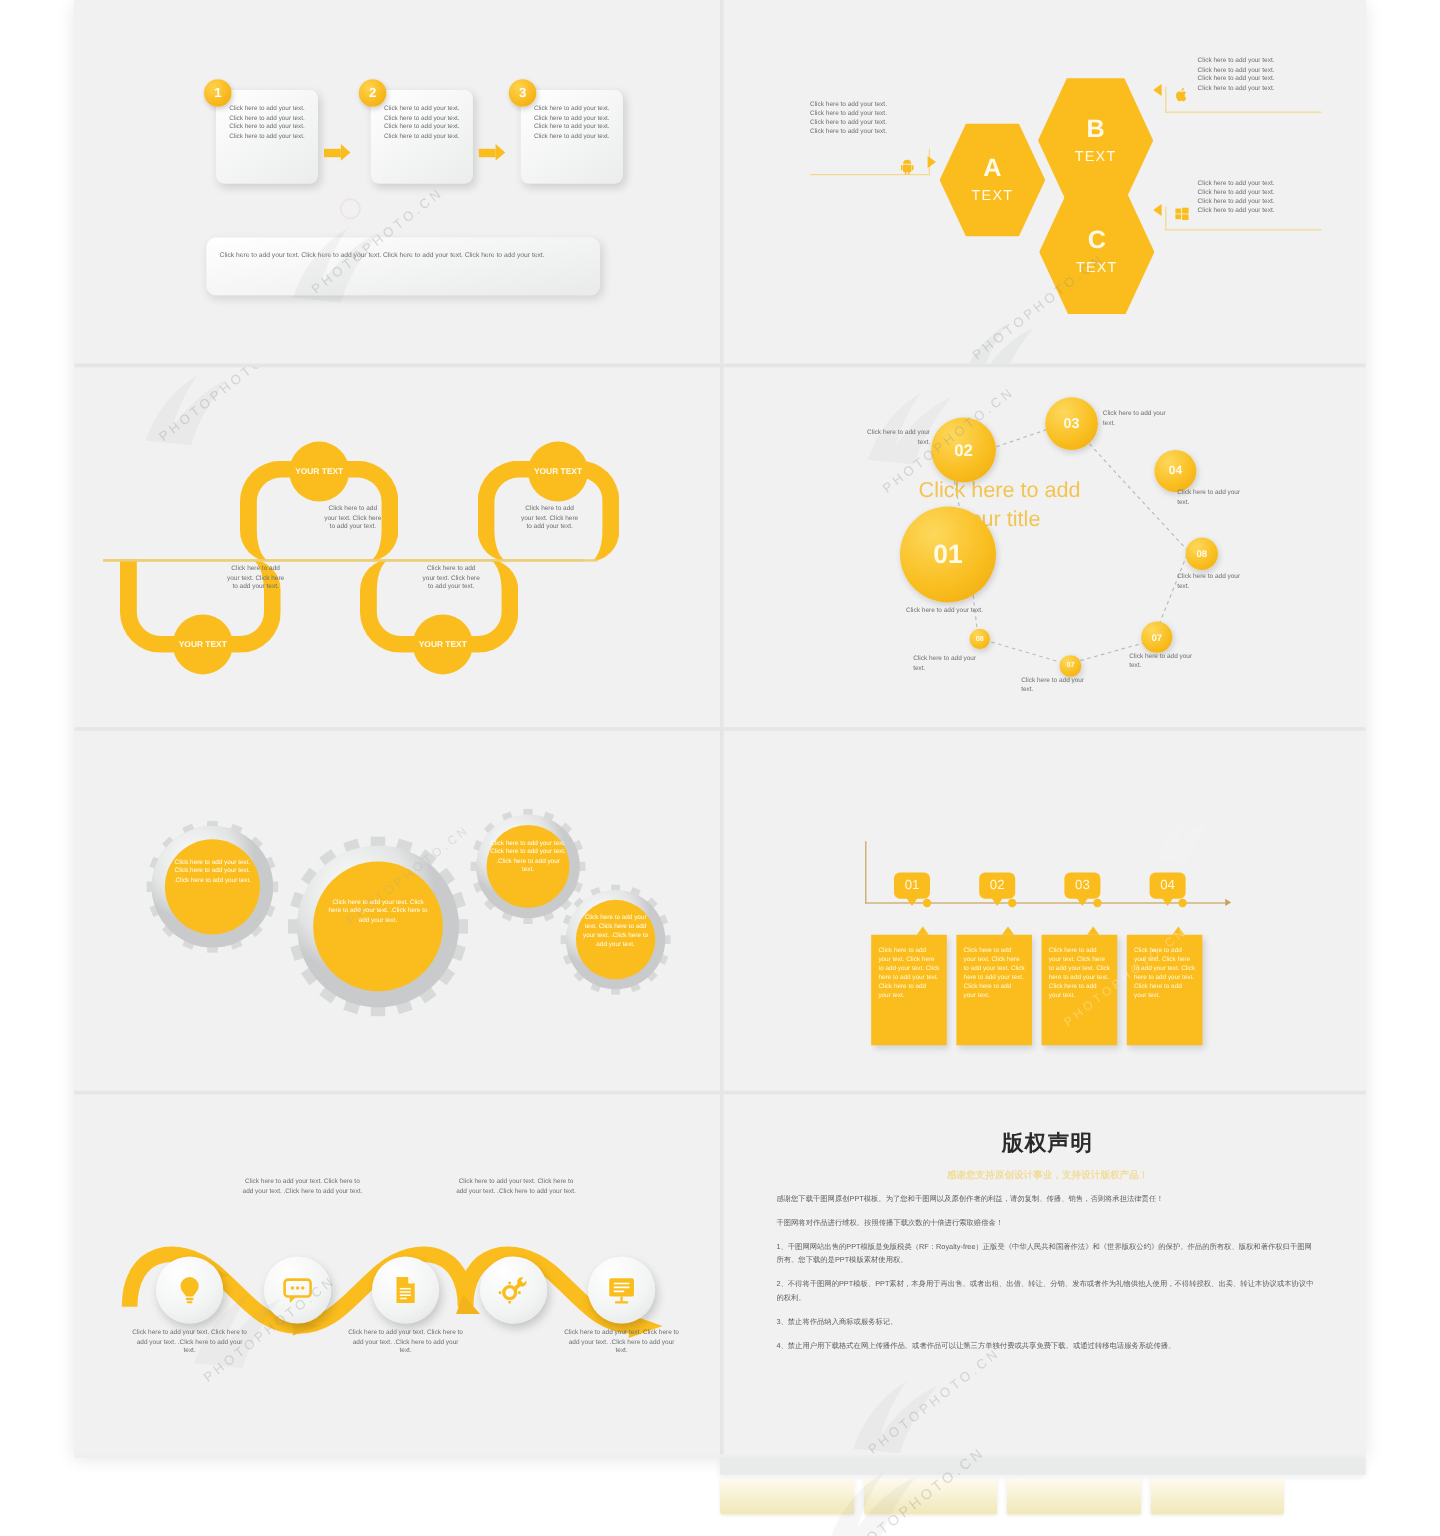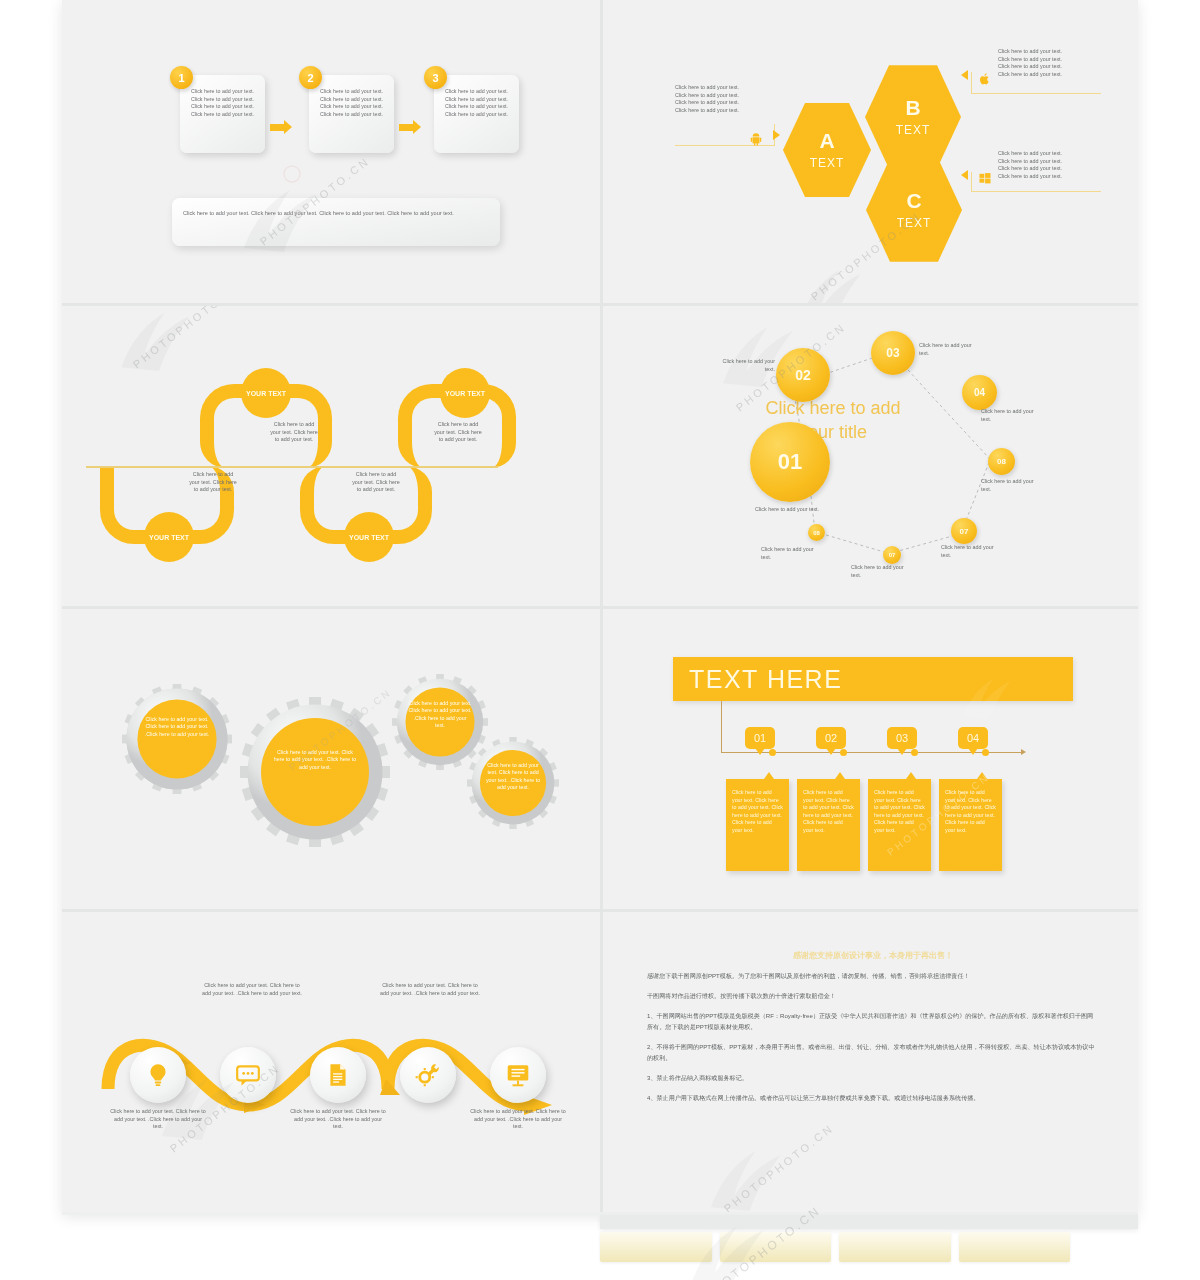--- a/index.html
+++ b/index.html
@@ -492,23 +492,20 @@
             </radialGradient>
           </defs>
         </svg>
         <div class="gear-txt" style="top:25px; padding:0 15px;">Click here to add your text. Click here to add your text. .Click here to add your text.</div>
       </div>
 
       <div class="wm" style="left:215px; top:115px; transform:rotate(-38deg); font-size:10px; color:rgba(160,162,164,0.25);">PHOTOPHOTO.CN</div>
     </div>
 
     <div class="slide r2 c1">
-      <div class="banner">
-        <span>TEXT HERE</span>
-      </div>
 
       <div class="tl-vert"></div>
       <div class="tl-line"></div>
       <div style="position:absolute;left:418px;top:140px;width:0;height:0;border-top:3px solid transparent;border-bottom:3px solid transparent;border-left:5px solid #c8a25d;"></div>
 
       <div class="bub" style="left:142px; top:118px;">
         <span>01</span>
       </div>
       <div class="tl-dot" style="left:166px;"></div>
       <div class="tcard" style="left:123px; top:170px;">
@@ -619,21 +616,22 @@
       <div class="stxt" style="left:408px; top:196px; width:96px;">Click here to add your text. Click here to add your text. .Click here to add your text.</div>
 
       <div class="wm" style="left:95px; top:190px; transform:rotate(-38deg); font-size:11px;">PHOTOPHOTO.CN</div>
       <svg class="wm-bird" style="left:88px; top:136px;" width="90" height="95" viewBox="0 0 90 95">
         <path d="M12,88 C22,60 38,42 58,30 C48,44 40,60 36,76 C50,56 66,42 84,34 C70,52 58,72 52,92 Z" fill="#8c8e90" opacity="0.28"></path>
       </svg>
     </div>
 
     <div class="slide r3 c1">
       <div class="cp">
-        <div class="sub">感谢您支持原创设计事业，本身用于再出售！</div>
+        <h1>版权声明</h1>
+        <div class="sub">感谢您支持原创设计事业，支持设计版权产品！</div>
         <p>感谢您下载千图网原创PPT模板。为了您和千图网以及原创作者的利益，请勿复制、传播、销售，否则将承担法律责任！</p>
         <p>千图网将对作品进行维权。按照传播下载次数的十倍进行索取赔偿金！</p>
         <p>1、千图网网站出售的PPT模版是免版税类（RF：Royalty-free）正版受《中华人民共和国著作法》和《世界版权公约》的保护。作品的所有权、版权和著作权归千图网所有。您下载的是PPT模版素材使用权。</p>
         <p>2、不得将千图网的PPT模板、PPT素材，本身用于再出售。或者出租、出借、转让、分销、发布或者作为礼物供他人使用，不得转授权、出卖、转让本协议或本协议中的权利。</p>
         <p>3、禁止将作品纳入商标或服务标记。</p>
         <p>4、禁止用户用下载格式在网上传播作品。或者作品可以让第三方单独付费或共享免费下载。或通过转移电话服务系统传播。</p>
       </div>
       <div class="wm" style="left:108px; top:250px; transform:rotate(-38deg); font-size:11px;">PHOTOPHOTO.CN</div>
       <svg class="wm-bird" style="left:96px; top:210px;" width="88" height="92" viewBox="0 0 90 95">
         <path d="M12,88 C22,60 38,42 58,30 C48,44 40,60 36,76 C50,56 66,42 84,34 C70,52 58,72 52,92 Z" fill="#8c8e90" opacity="0.26"></path>

